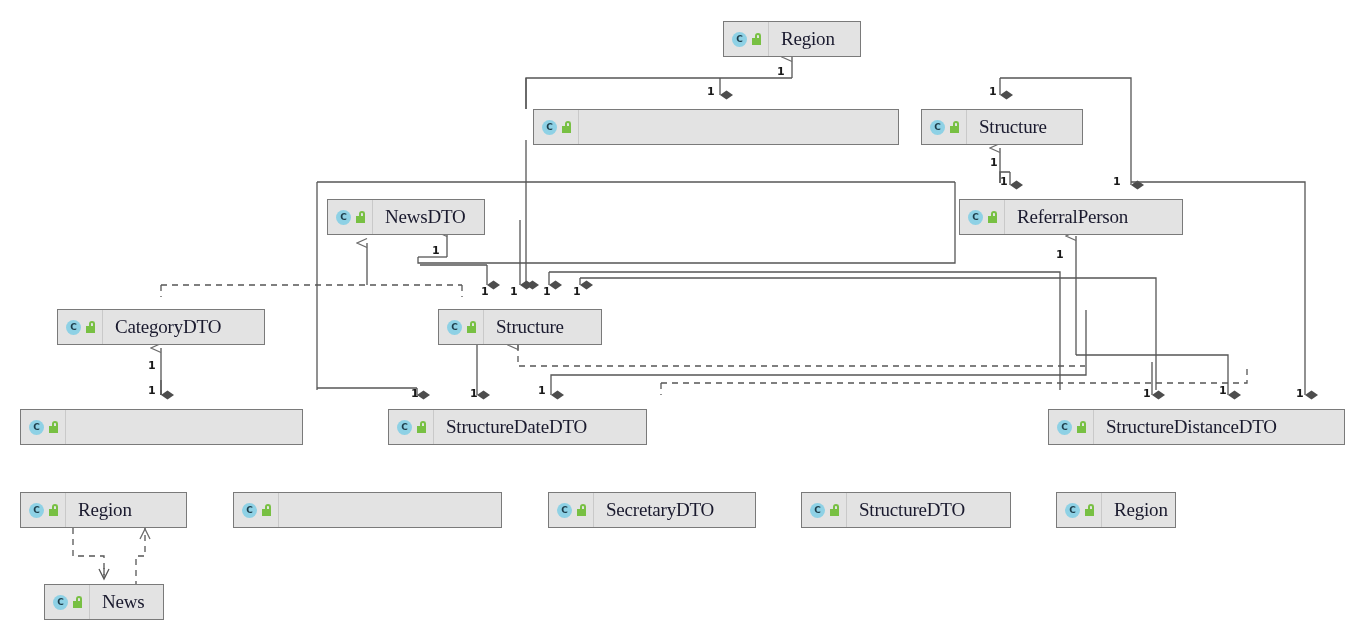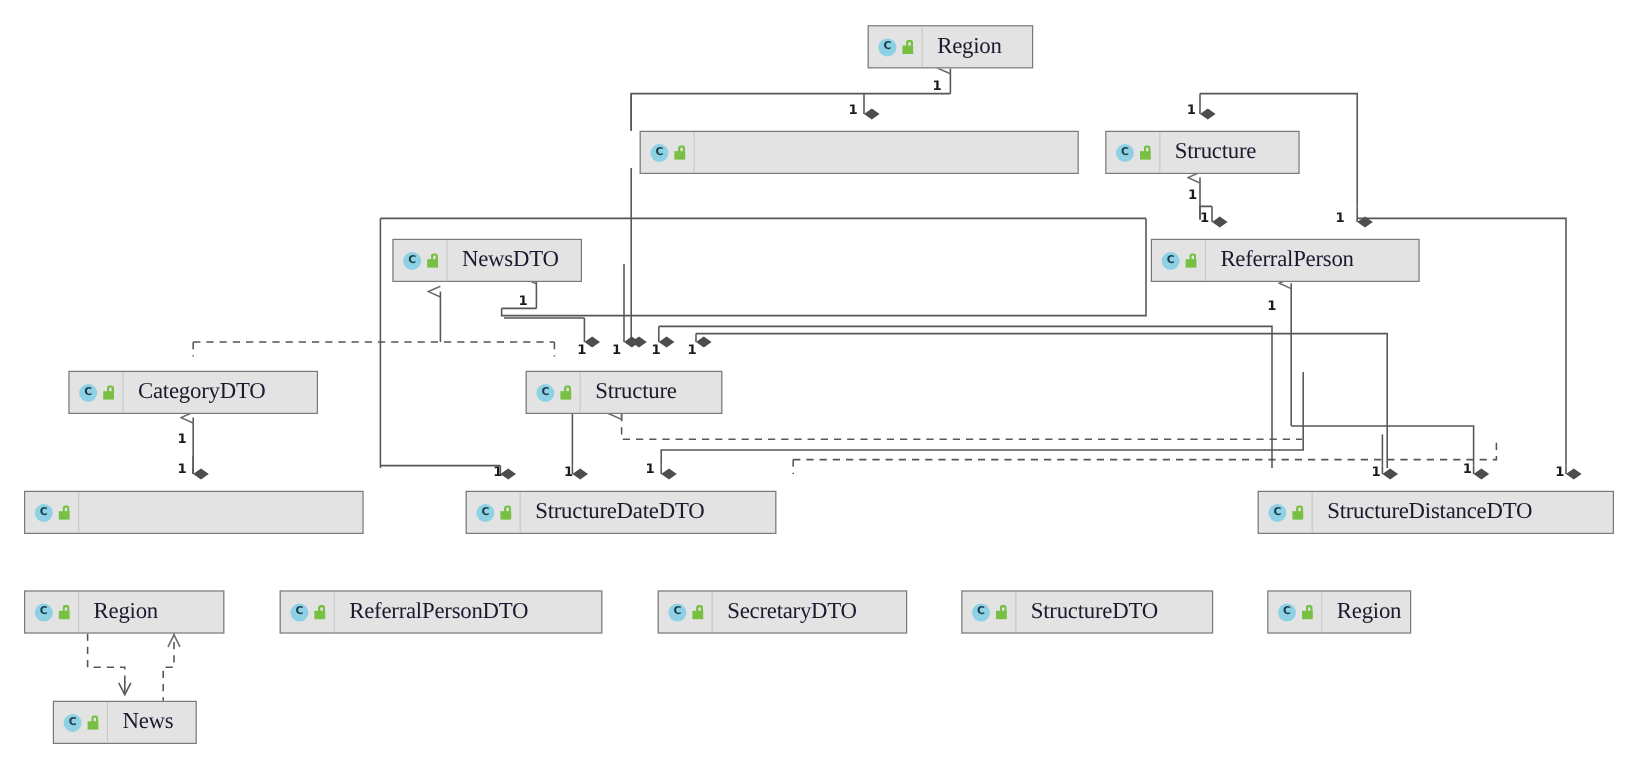--- a/index.html
+++ b/index.html
@@ -316,21 +316,20 @@
   </div>
 
   <div class="uml-class" style="left:233px;top:492px;width:269px;">
     <span class="class-icons">
       <span class="icon-c">C</span>
       <span class="icon-lock">
           <span class="lock-shackle"></span>
           <span class="lock-body"></span>
         </span>
     </span>
-    <span class="class-name">ReferralPersonDTO</span>
   </div>
 
   <div class="uml-class" style="left:548px;top:492px;width:208px;">
     <span class="class-icons">
       <span class="icon-c">C</span>
       <span class="icon-lock">
           <span class="lock-shackle"></span>
           <span class="lock-body"></span>
         </span>
     </span>

